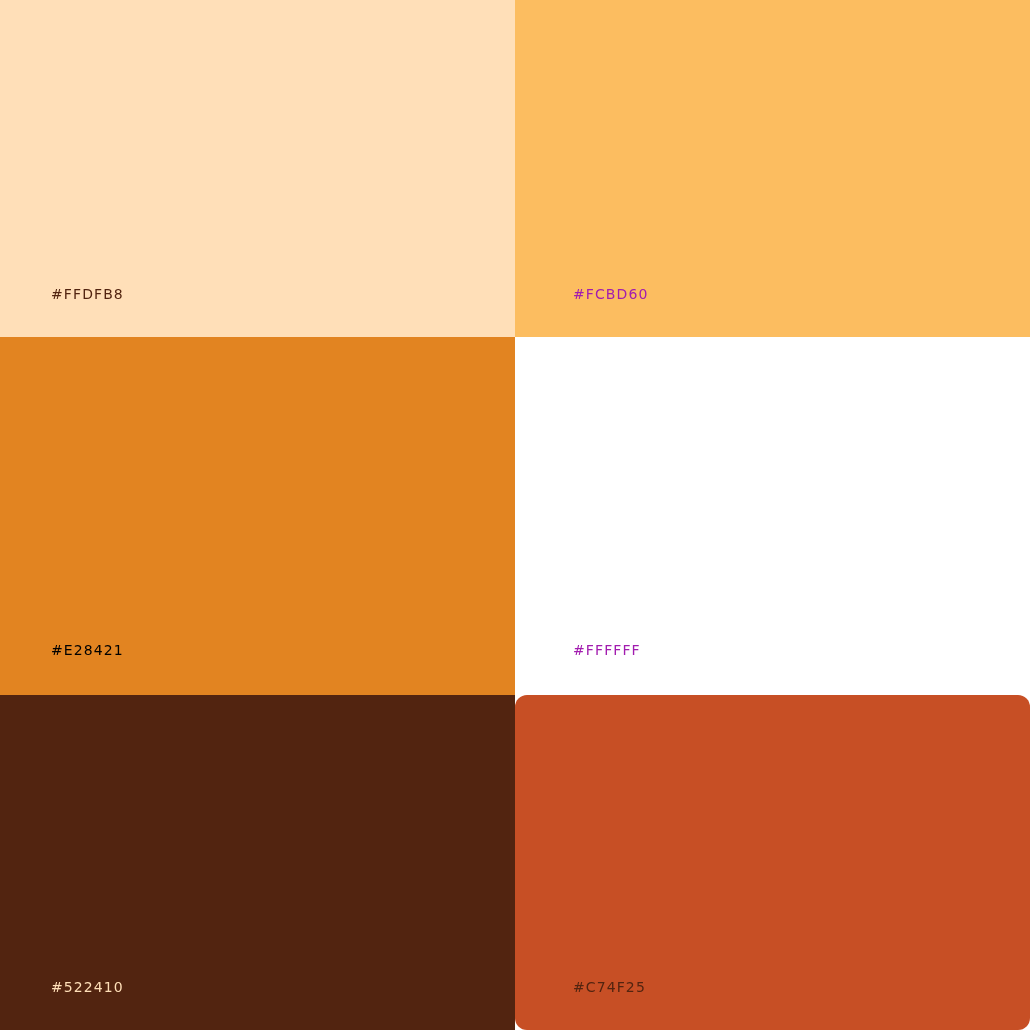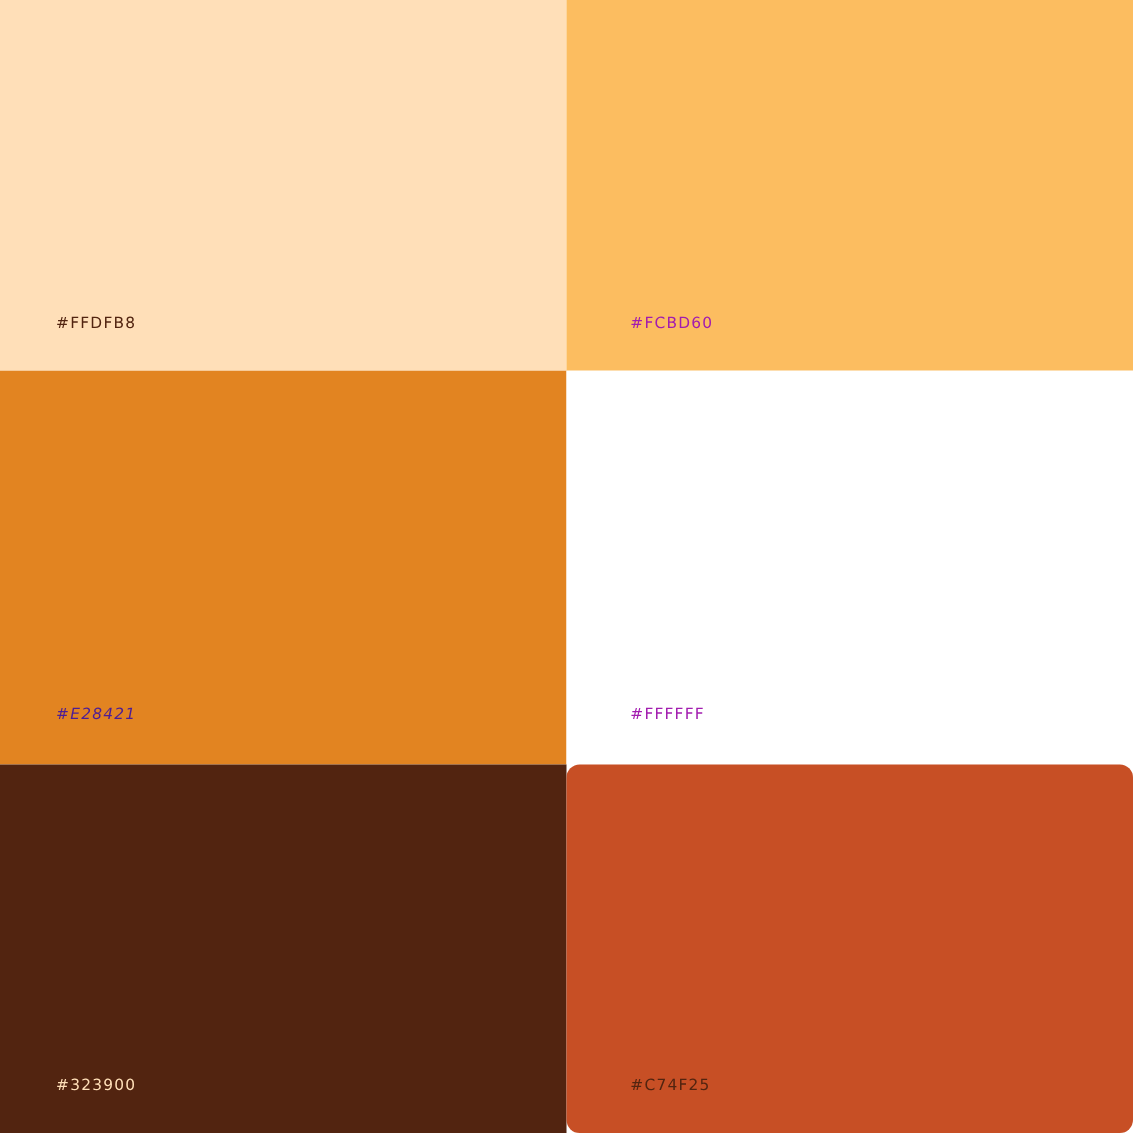--- a/index.html
+++ b/index.html
@@ -59,24 +59,24 @@
 <body>
 
 <div id="palette-grid">
     <div class="swatch col-left row-1" style="background: rgb(255, 223, 184);">
       <span class="swatch-label" style="color: rgb(82, 36, 16);">#FFDFB8</span>
     </div>
     <div class="swatch col-right row-1" style="background: rgb(252, 189, 96);">
       <span class="swatch-label" style="color: #a21caf;">#FCBD60</span>
     </div>
     <div class="swatch col-left row-2" style="background: rgb(226, 132, 33);">
-      <span class="swatch-label" style="color: #4c1d95; font-style: italic;">#E28421</span>
+      <span class="swatch-label" style="color: #000000;">#E28421</span>
     </div>
     <div class="swatch col-right row-2" style="background: rgb(255, 255, 255);">
       <span class="swatch-label" style="color: #a21caf;">#FFFFFF</span>
     </div>
     <div class="swatch col-left row-3" style="background: rgb(82, 36, 16);">
-      <span class="swatch-label" style="color: rgb(255, 223, 184);">#323900</span>
+      <span class="swatch-label" style="color: rgb(255, 223, 184);">#522410</span>
     </div>
     <div class="swatch col-right row-3" style="background: rgb(199, 79, 37); border-radius: 12px;">
       <span class="swatch-label" style="color: rgb(82, 36, 16);">#C74F25</span>
     </div>
   </div>
 
 </body></html>

